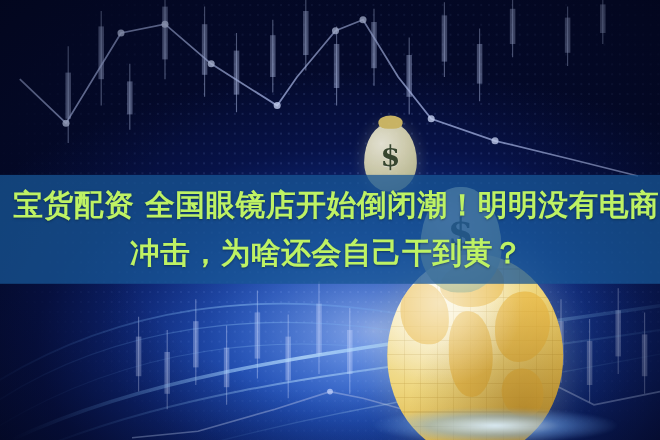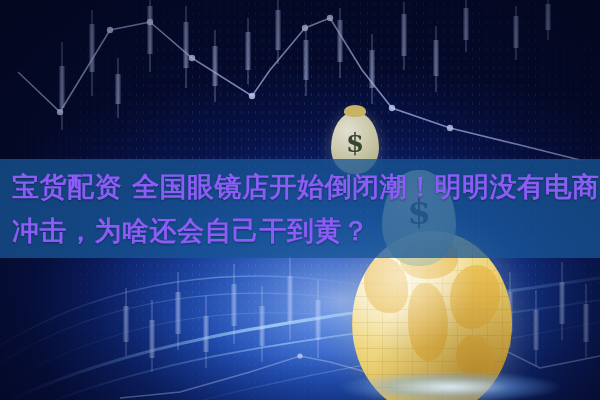--- a/index.html
+++ b/index.html
@@ -140,30 +140,30 @@
     position: absolute;
     left: 0; top: 159px;
     width: 600px; height: 99px;
     display: flex;
     flex-direction: column;
     justify-content: center;
     box-sizing: border-box;
     padding: 0 12px;
   }
   .hl-line {
-    color: #8b5cf6;
+    color: #bef264;
     font-size: 27px;
     font-weight: bold;
     letter-spacing: 0.5px;
     line-height: 44px;
     white-space: nowrap;
     text-shadow: 0 1px 2px rgba(0,0,0,0.35);
   }
   .hl-line.l1 { text-align: left; }
-  .hl-line.l2 { padding-right: 6px; }
+  .hl-line.l2 { text-align: center; padding-right: 6px; }
 </style>
 </head>
 <body>
 
 <div id="stage">
 
   <div class="layer bg-base"></div>
 
   <div class="layer dots"></div>
 

